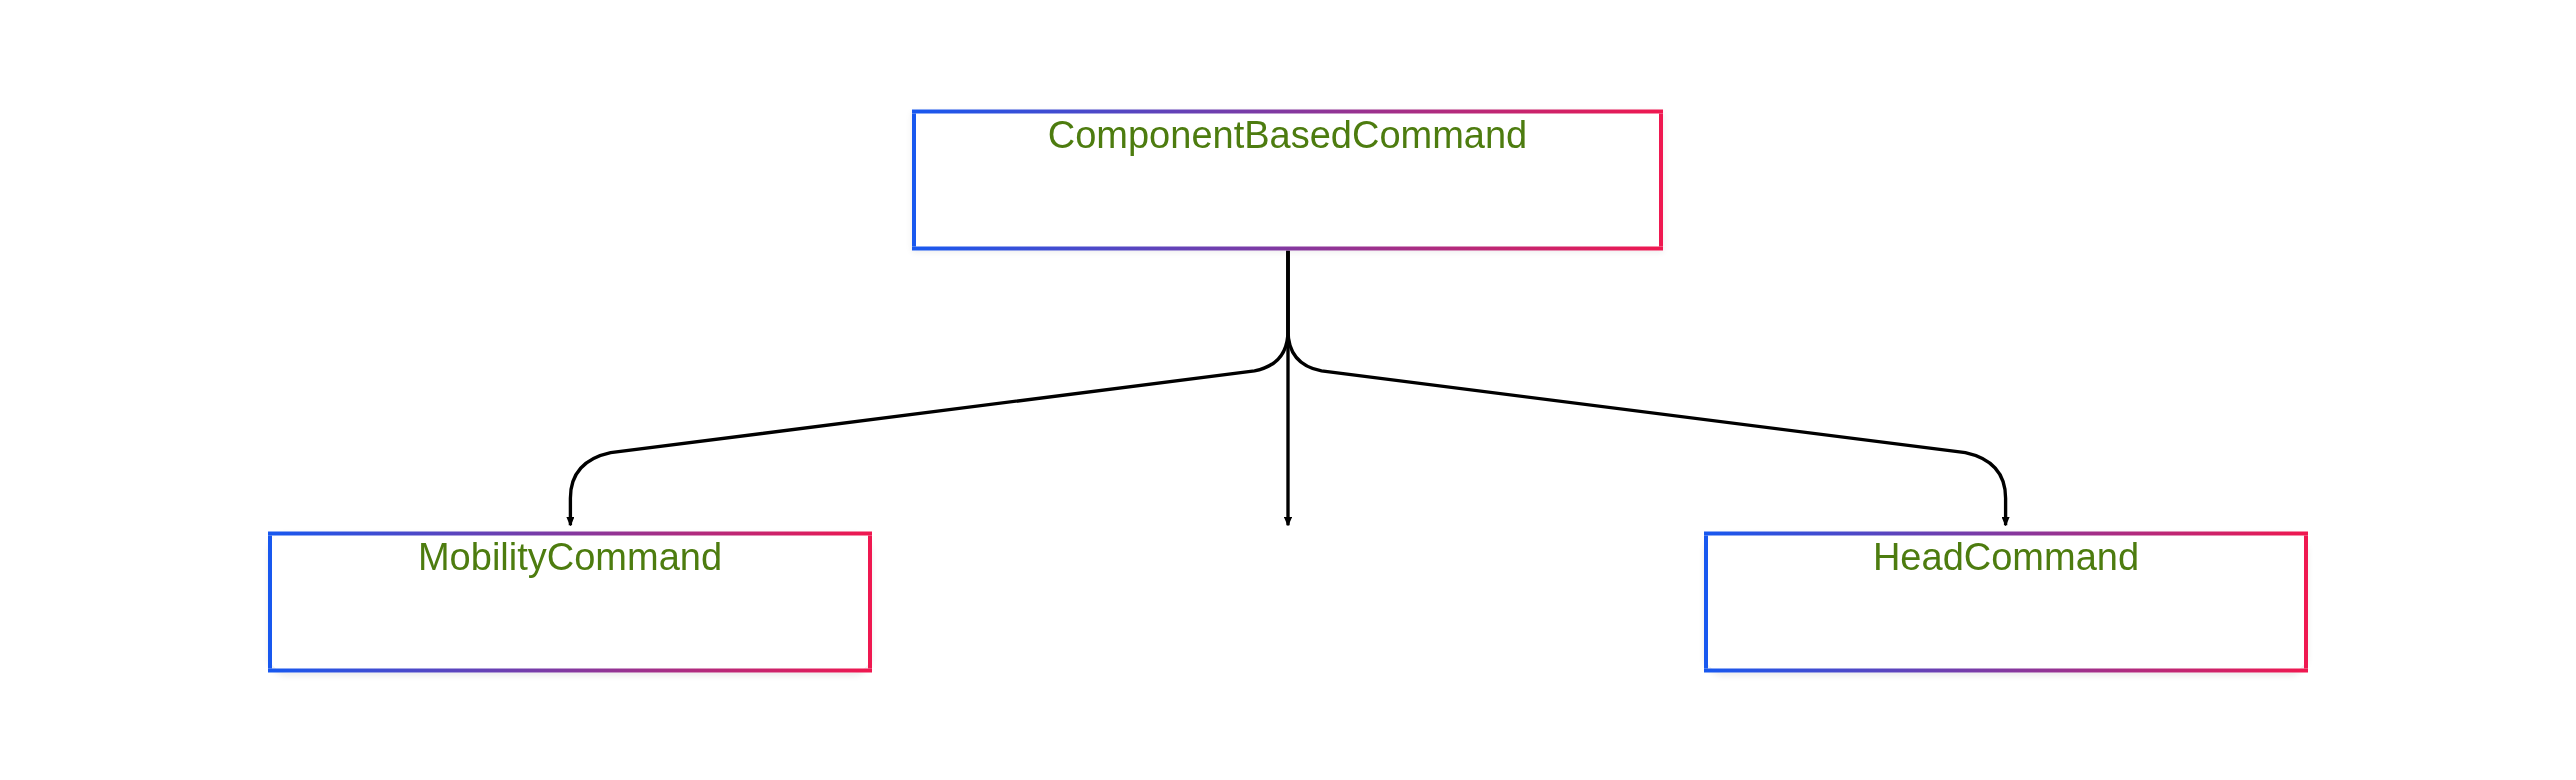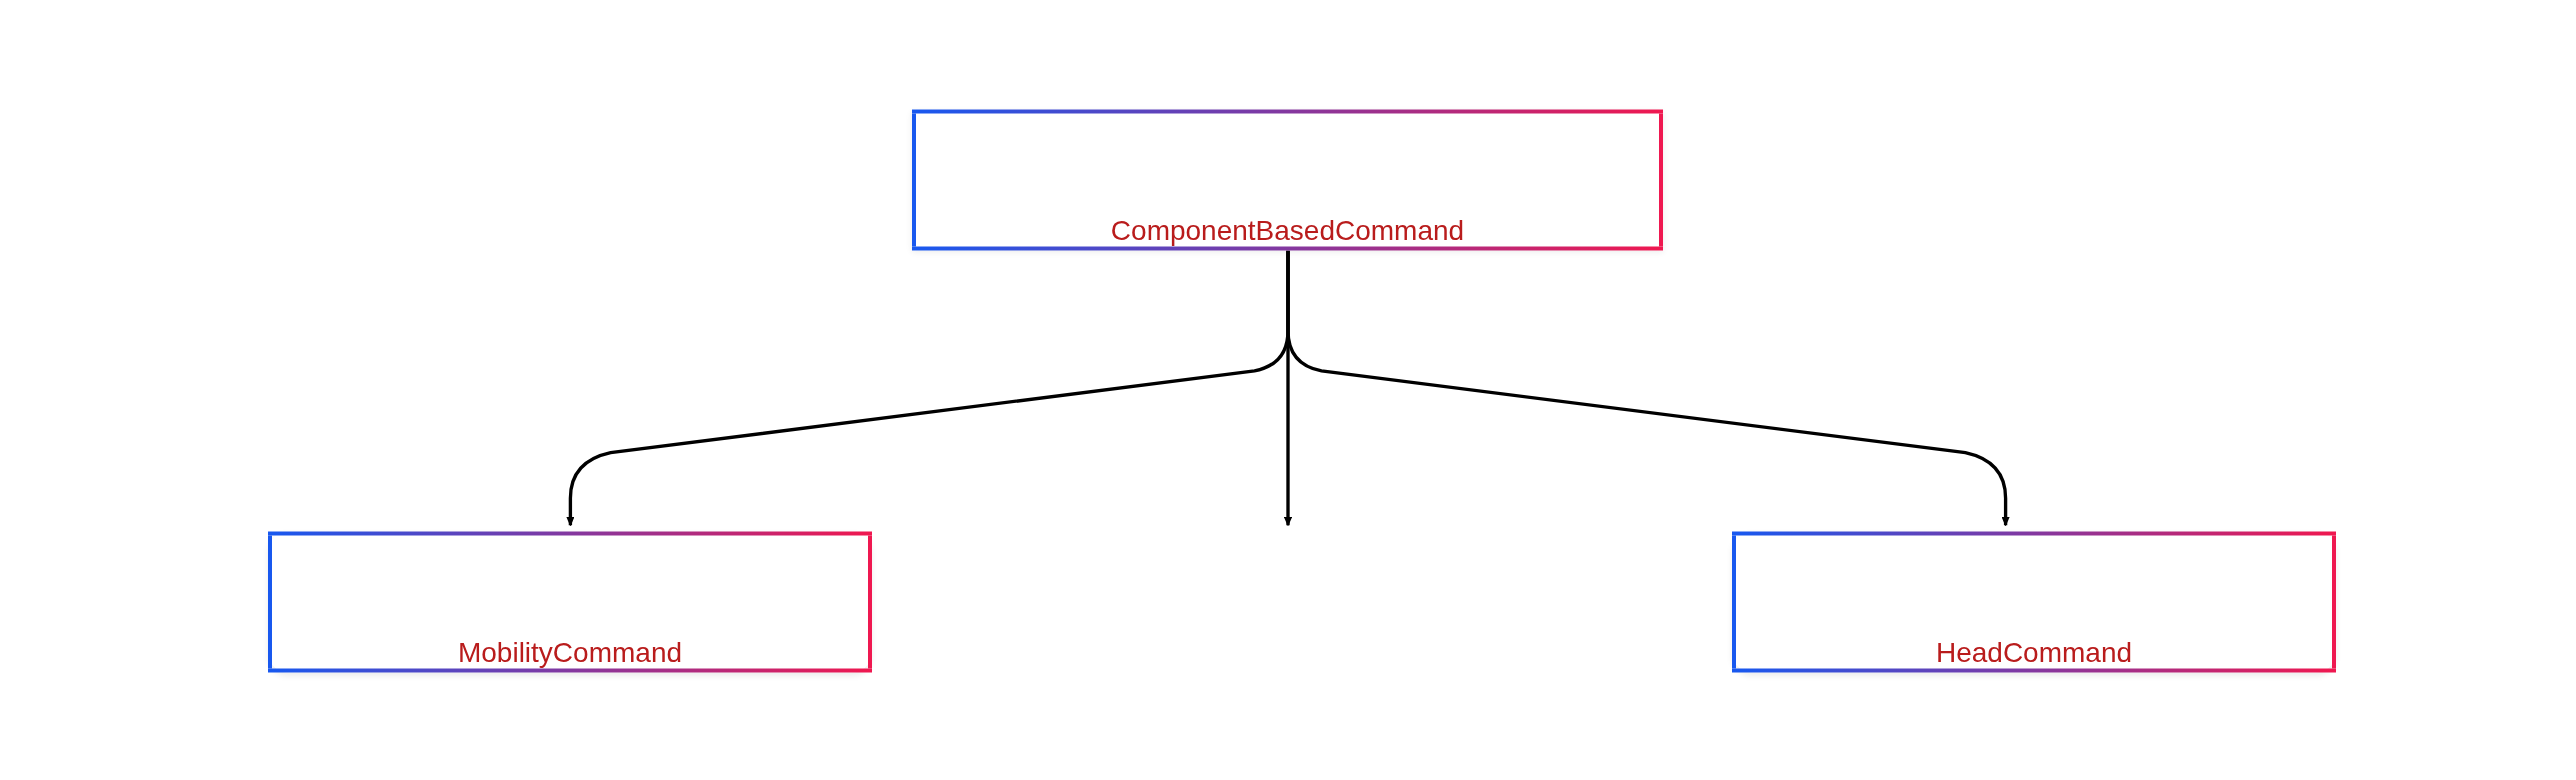--- a/index.html
+++ b/index.html
@@ -17,41 +17,41 @@
     transform: translate(-50%, -50%);
     width: 2080px;
     height: 617px;
   }
   .node {
     position: absolute;
     background: #ffffff;
     border: 4px solid;
     border-image: linear-gradient(to right, #1858ef, #ef1850) 1;
     display: flex;
-    align-items: flex-end;
+    align-items: flex-start;
     justify-content: center;
-    font-size: 28px;
-    color: #b91c1c;
+    font-size: 38px;
+    color: #4d7c0f;
     box-shadow: 0 2.7px 6.7px rgba(0,0,0,0.08);
   }
   .node.root {
     width: 751px;
     height: 141px;
     left: 664px;
     top: 27px;
   }
   .node.child {
     width: 604px;
     height: 141px;
     top: 449px;
     border-radius: 20px;
   }
   .node.child.left { left: 20px; }
   .node.child.center { left: 738px; }
-  .node.child.right { left: 1456px; margin-left: 28px; }
+  .node.child.right { left: 1456px; }
   svg.connectors {
     position: absolute;
     left: 0;
     top: 0;
     width: 2080px;
     height: 617px;
     pointer-events: none;
   }
 </style>
 </head>

